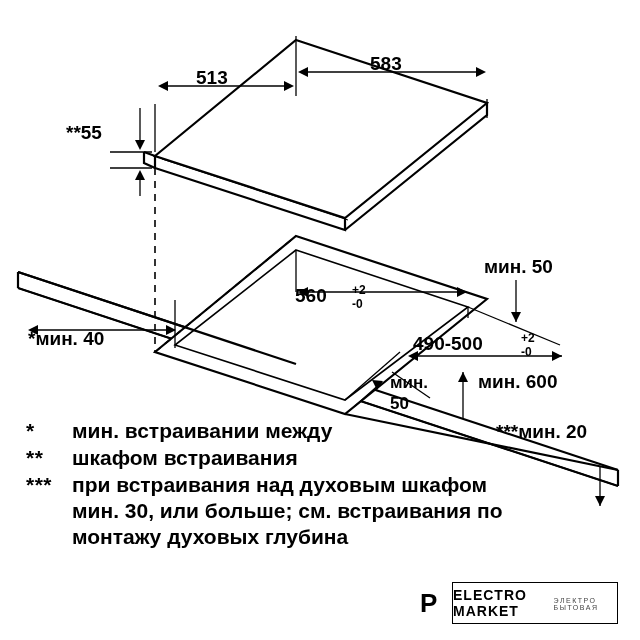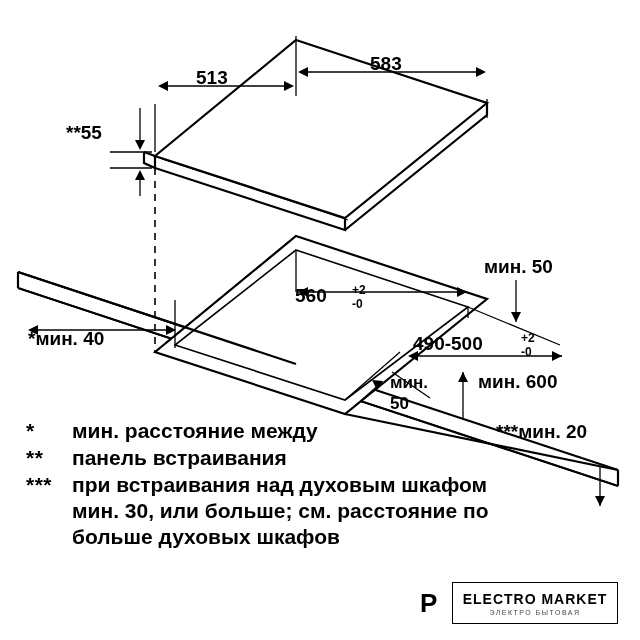--- a/index.html
+++ b/index.html
@@ -72,21 +72,21 @@
   }
   .wm-box {
     position: absolute;
     left: 32px;
     top: 0;
     width: 166px;
     height: 42px;
     border: 1px solid #000000;
     box-sizing: border-box;
     display: flex;
-    flex-direction: column;
+    flex-direction: row;
     align-items: center;
     justify-content: center;
   }
   .wm-title {
     font-size: 14px;
     font-weight: bold;
     letter-spacing: 1px;
   }
   .wm-sub {
     font-size: 7px;
@@ -241,37 +241,37 @@
     <text class="dim-text small" x="390" y="409">50</text>
     <text class="dim-text" x="478" y="388">мин. 600</text>
     <text class="dim-text" x="496" y="438">***мин. 20</text>
   </svg>
 
   <div class="legend">
 
     <div class="legend-row">
       <div class="legend-mark">*</div>
       <div class="legend-body">
-        <div>мин. расстояние между</div>
+        <div>мин. встраивании между</div>
       </div>
     </div>
 
     <div class="legend-row">
       <div class="legend-mark">**</div>
       <div class="legend-body">
-        <div>панель встраивания</div>
+        <div>шкафом встраивания</div>
       </div>
     </div>
 
     <div class="legend-row">
       <div class="legend-mark">***</div>
       <div class="legend-body">
         <div>при встраивания над духовым шкафом</div>
-        <div>мин. 30, или больше; см. расстояние по</div>
-        <div>больше духовых шкафов</div>
+        <div>мин. 30, или больше; см. встраивания по</div>
+        <div>монтажу духовых глубина</div>
       </div>
     </div>
 
   </div>
 
   <div class="watermark">
     <div class="wm-p">P</div>
     <div class="wm-box">
       <div class="wm-title">ELECTRO MARKET</div>
       <div class="wm-sub">ЭЛЕКТРО БЫТОВАЯ</div>

